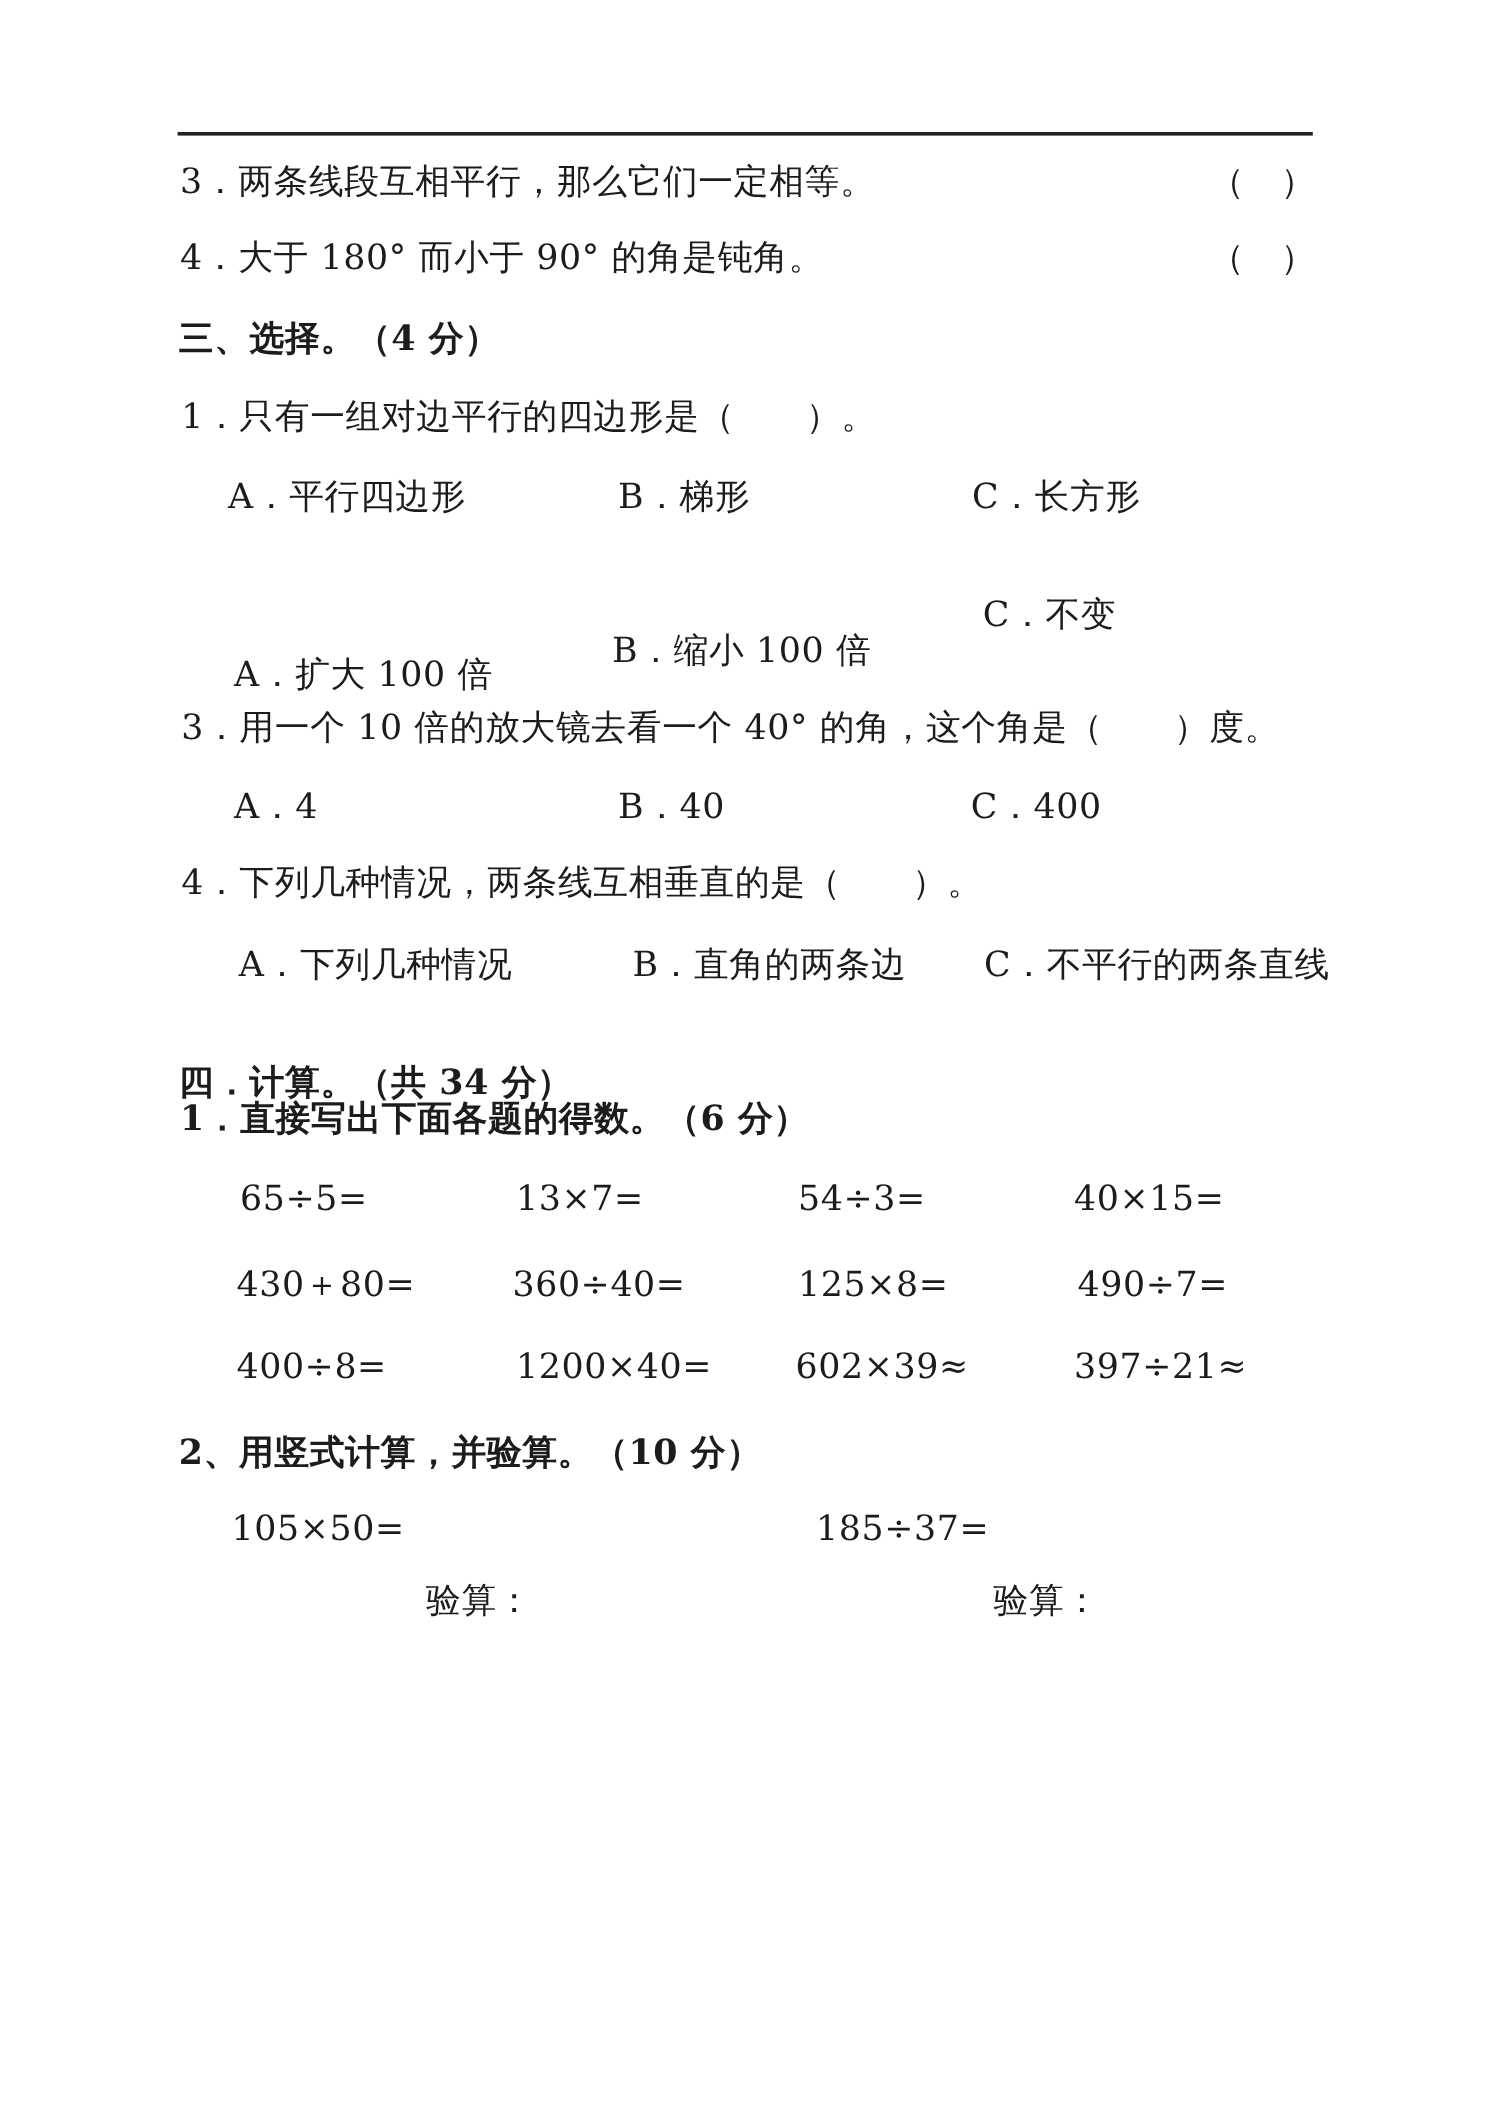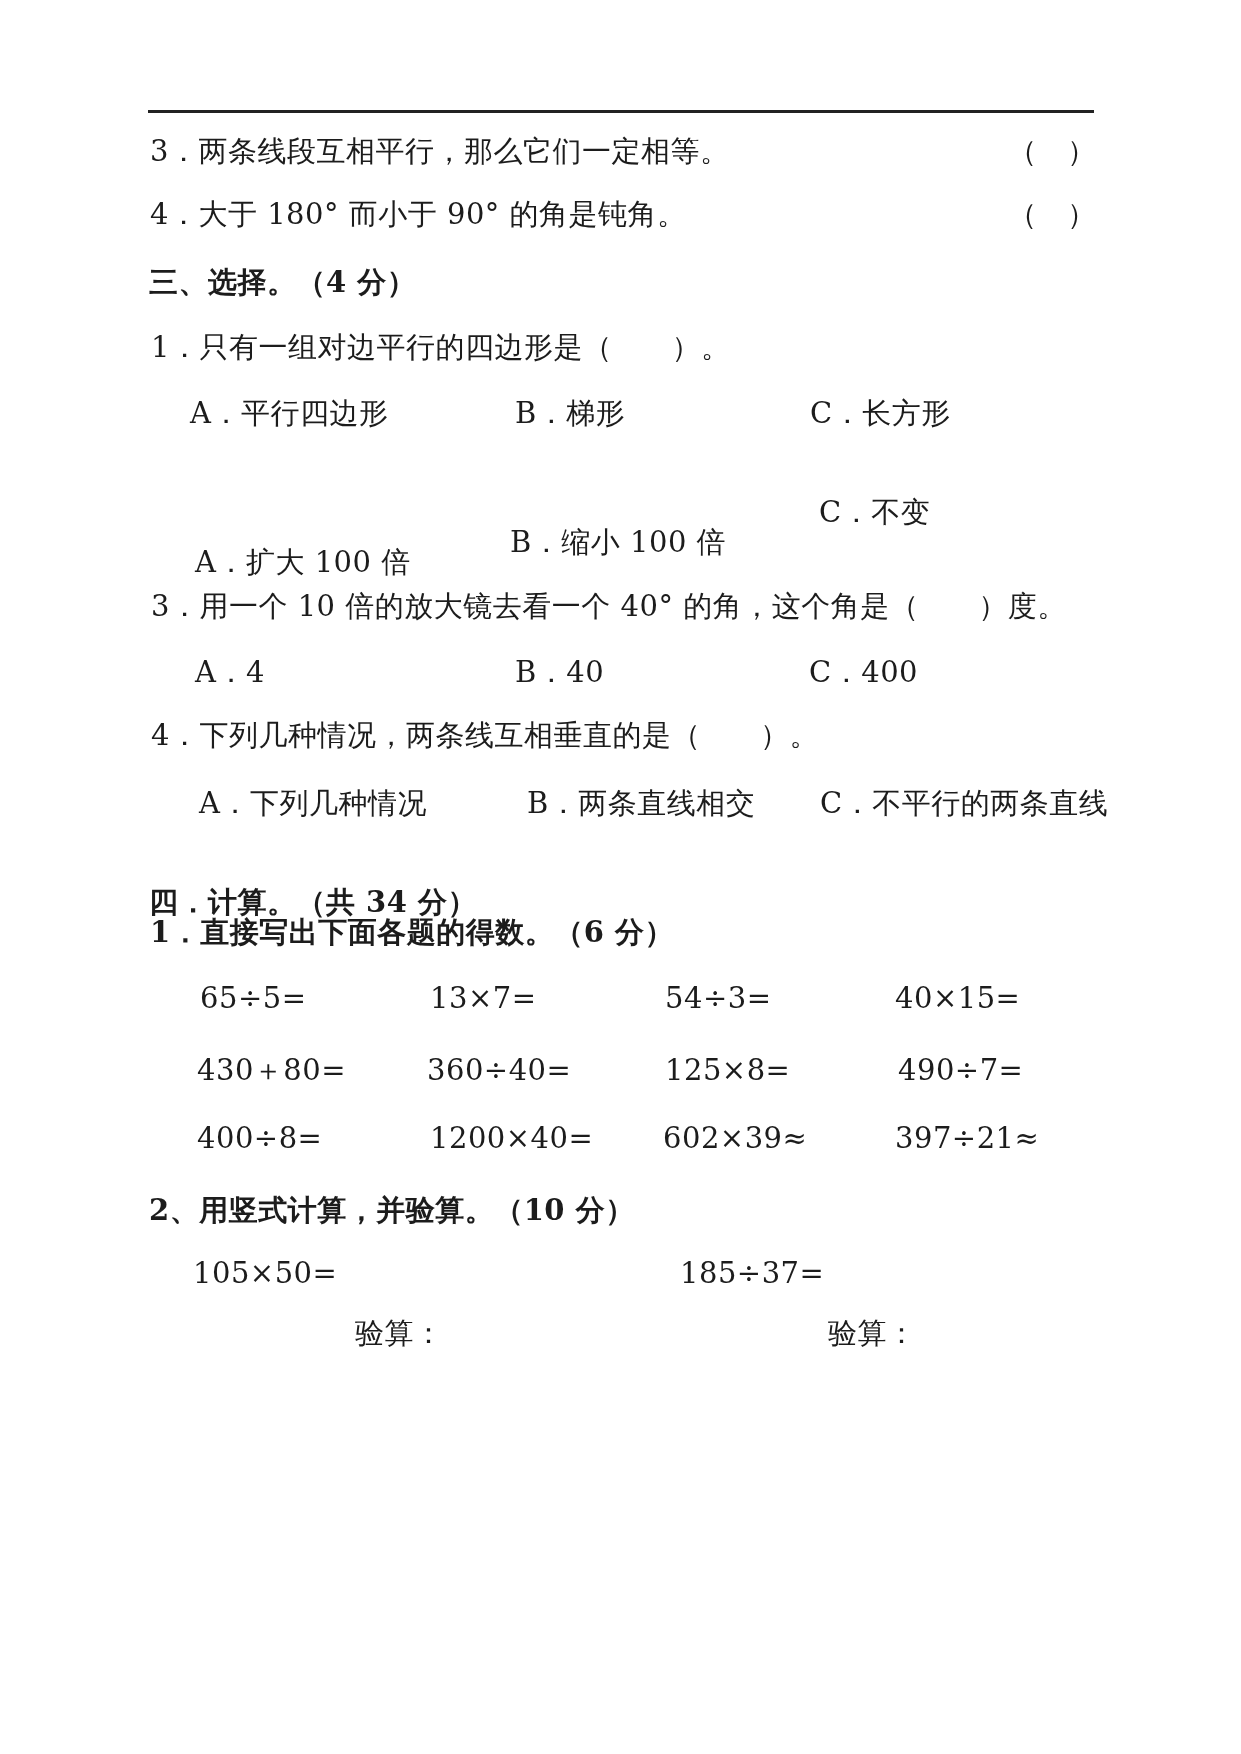--- a/index.html
+++ b/index.html
@@ -59,21 +59,21 @@
   <div class="t" style="left:510px; top:522px;">B．缩小 100 倍</div>
   <div class="t" style="left:803px; top:492px;margin-left:16px;">C．不变</div>
 
   <div class="t" style="left:151px; top:586px;">3．用一个 10 倍的放大镜去看一个 40° 的角，这个角是（　　）度。</div>
   <div class="t" style="left:195px; top:652px;">A．4</div>
   <div class="t" style="left:515px; top:652px;">B．40</div>
   <div class="t" style="left:809px; top:652px;">C．400</div>
 
   <div class="t" style="left:151px; top:715px;">4．下列几种情况，两条线互相垂直的是（　　）。</div>
   <div class="t" style="left:199px; top:783px;">A．下列几种情况</div>
-  <div class="t" style="left:527px; top:783px;">B．两条直线相交</div>
+  <div class="t" style="left:527px; top:783px;">B．直角的两条边</div>
   <div class="t" style="left:820px; top:783px;">C．不平行的两条直线</div>
 
   <div class="t b" style="left:149px; top:845px;margin-top:37px;">四．计算。（共 34 分）</div>
 
   <div class="t b" style="left:150px; top:912px;">1．直接写出下面各题的得数。（6 分）</div>
 
   <div class="t" style="left:200px; top:978px;">65÷5=</div>
   <div class="t" style="left:430px; top:978px;">13×7=</div>
   <div class="t" style="left:665px; top:978px;">54÷3=</div>
   <div class="t" style="left:895px; top:978px;">40×15=</div>

